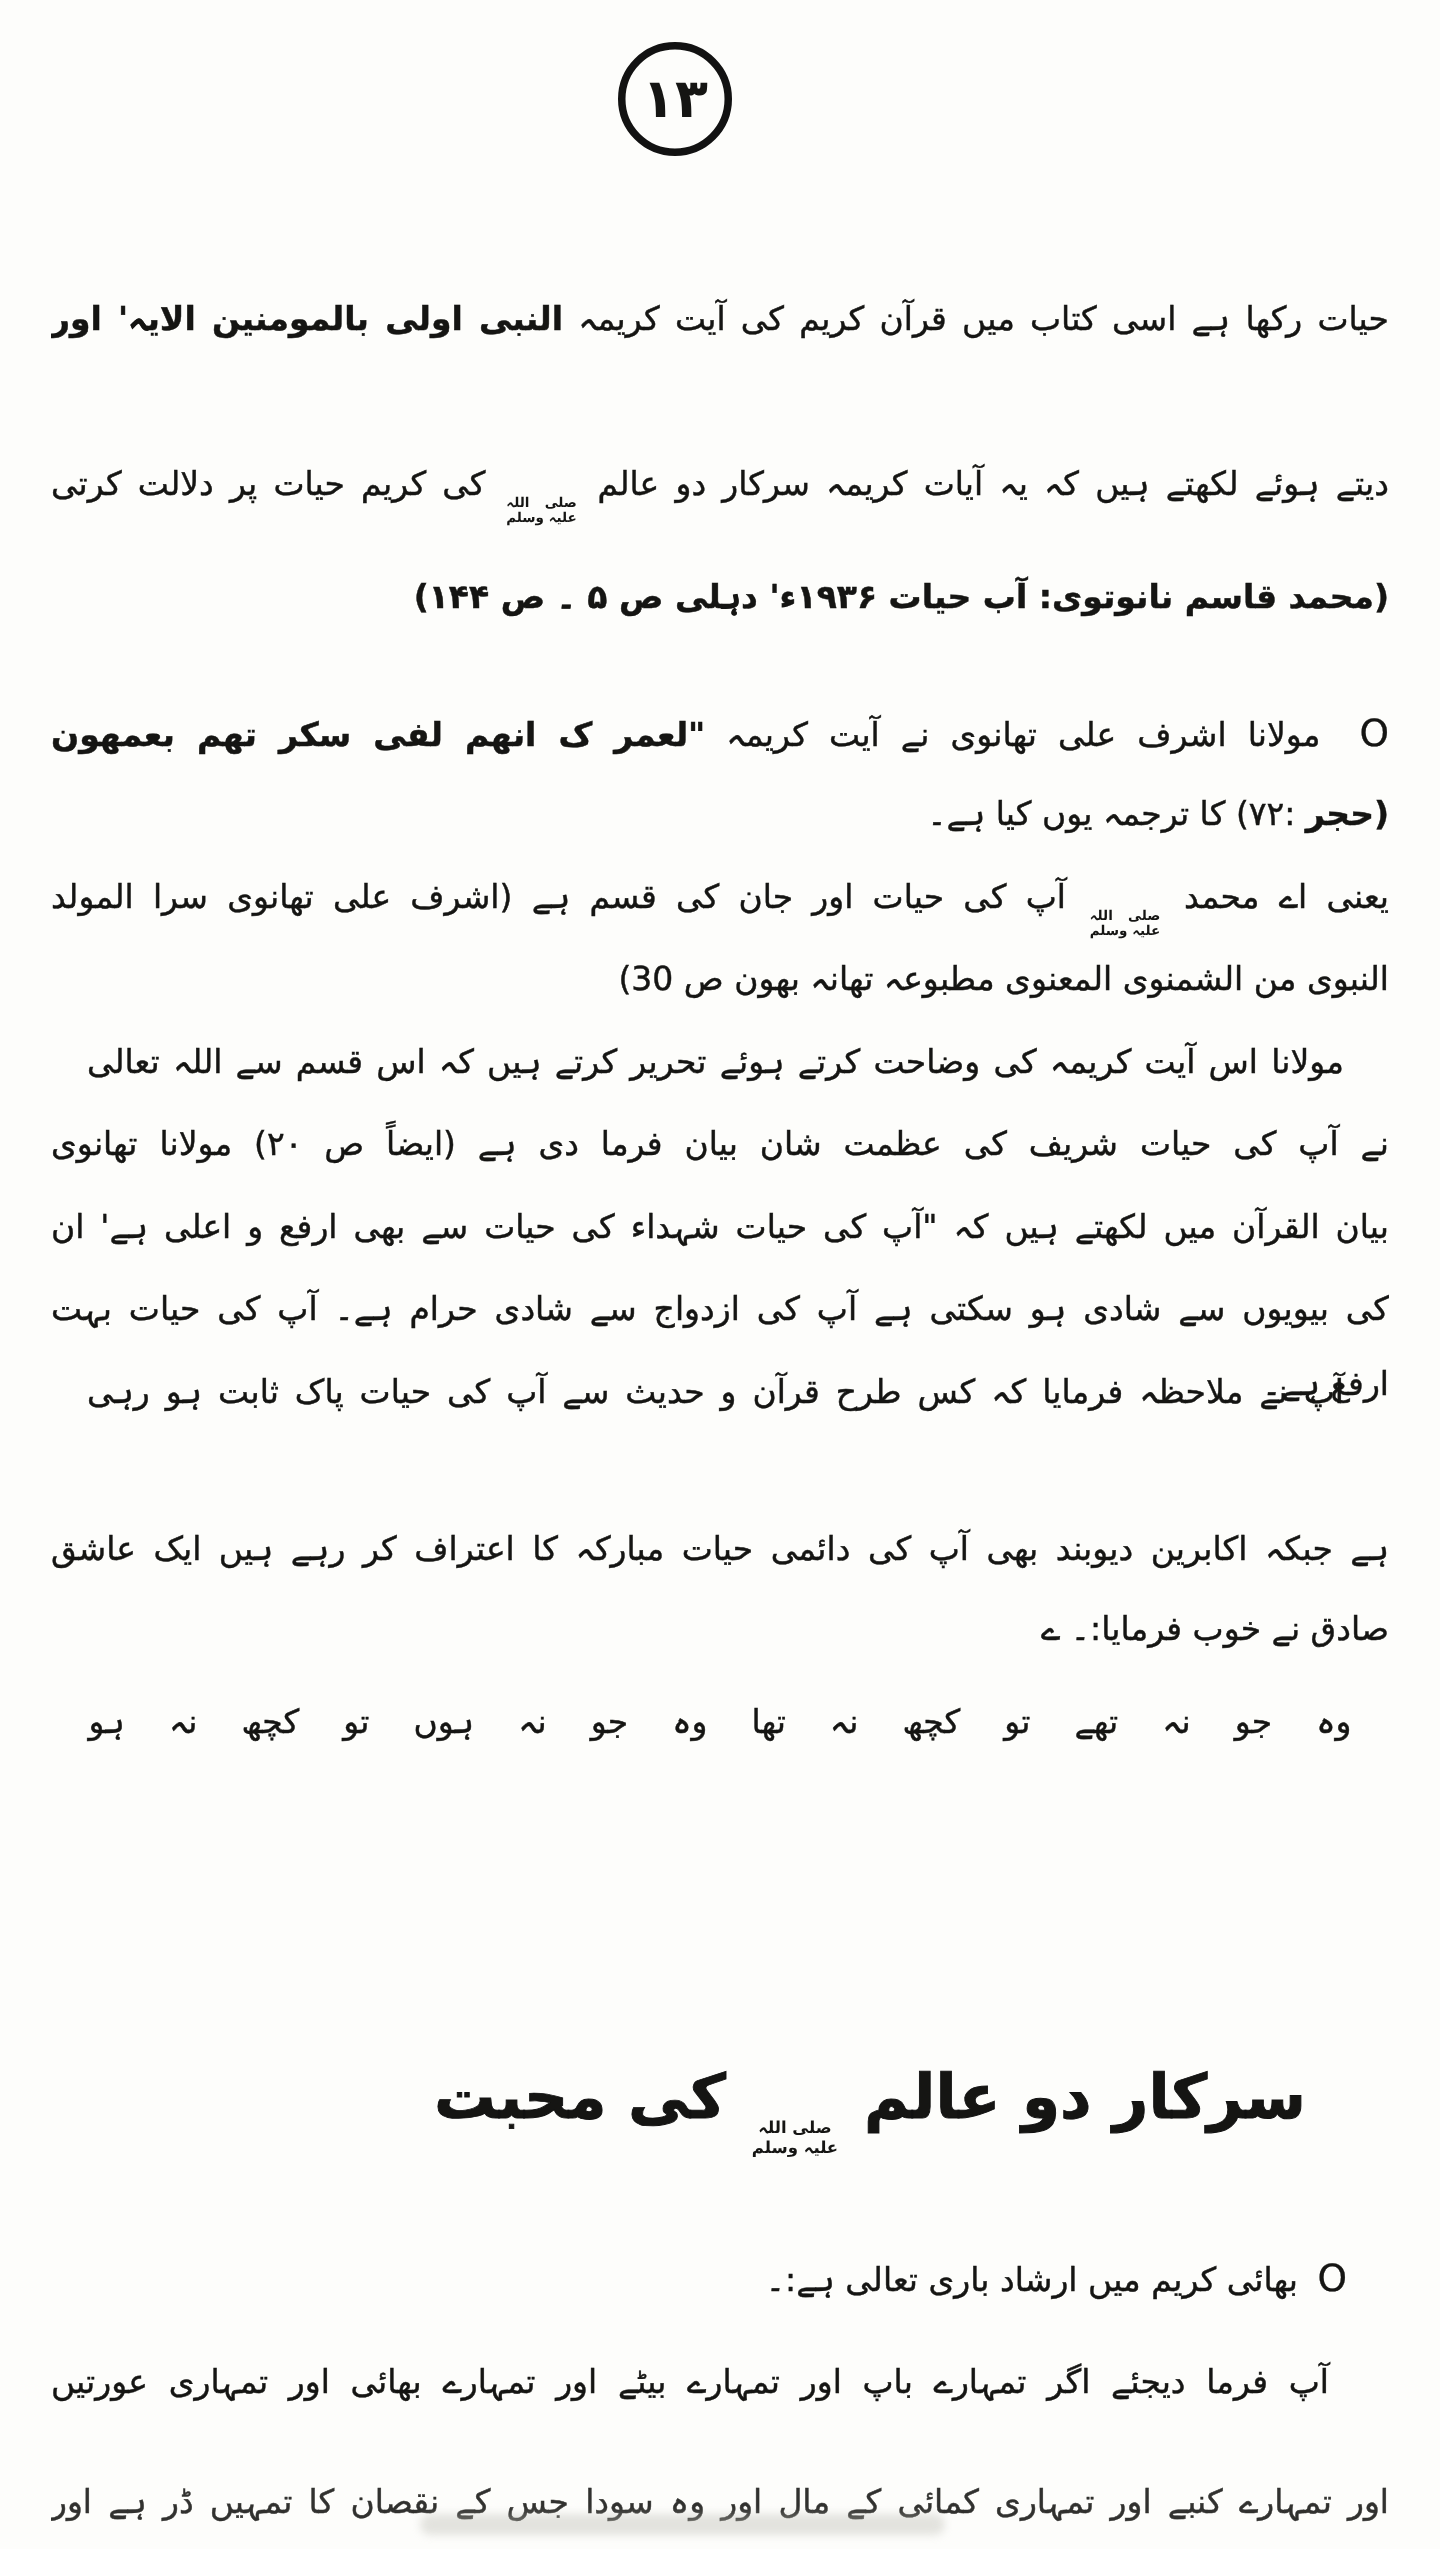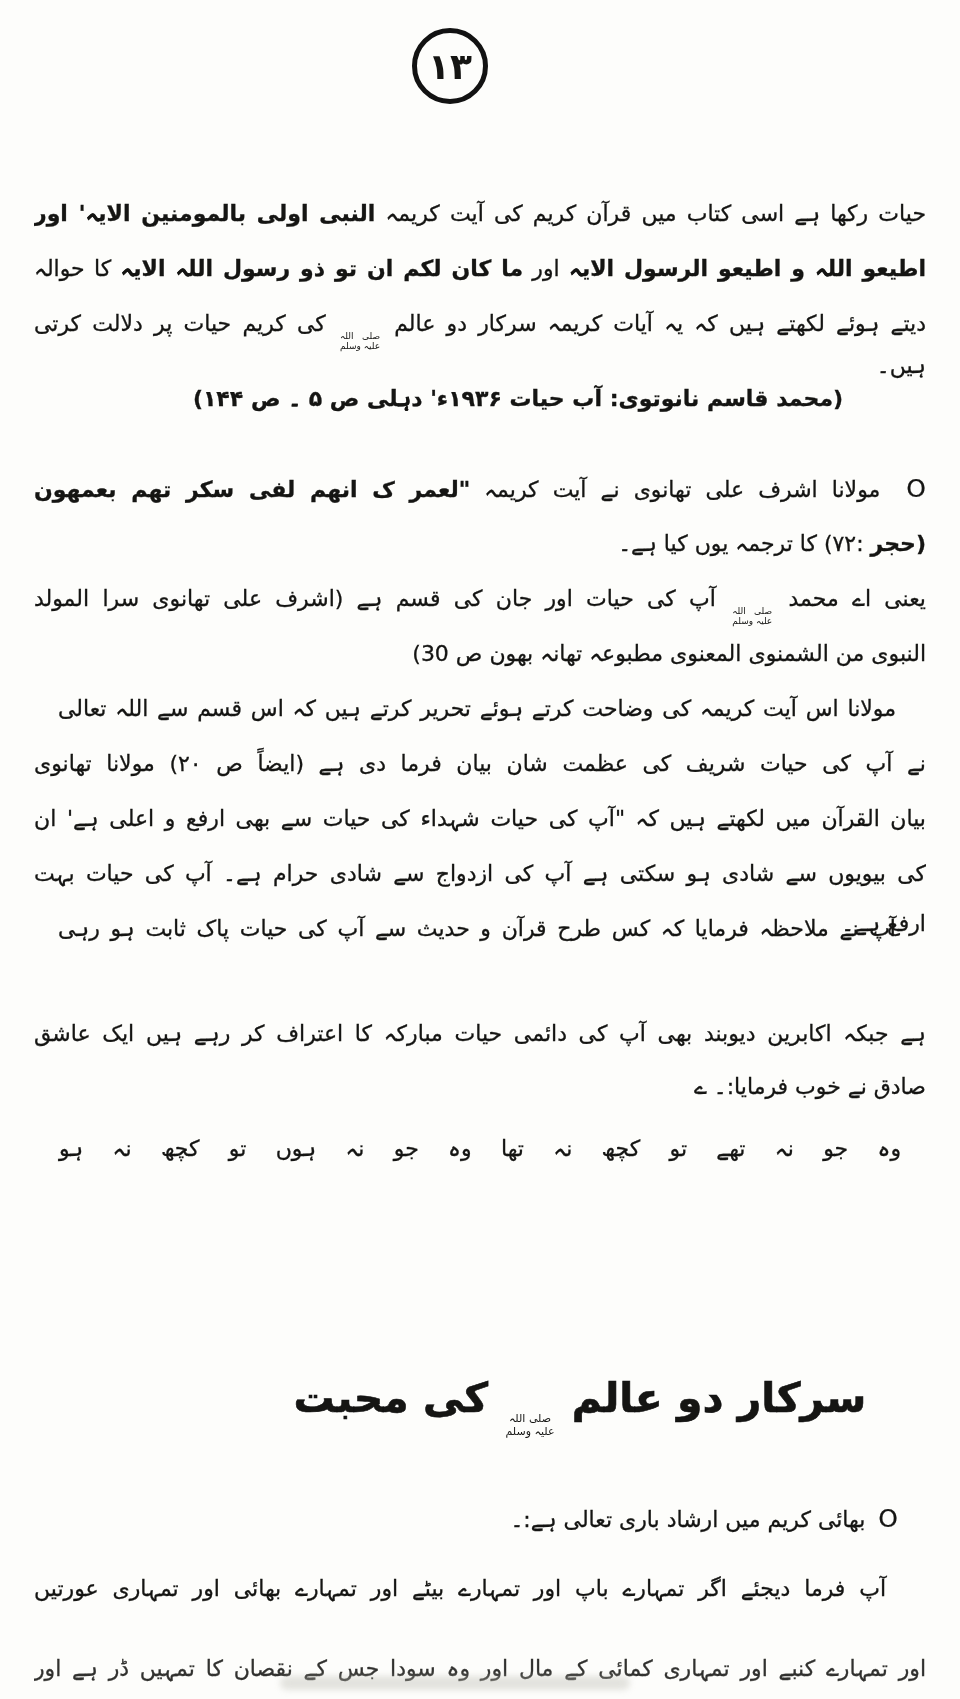--- a/index.html
+++ b/index.html
@@ -24,39 +24,39 @@
   
   .line{
     position:absolute;right:34px;left:34px;
     font-size:22px;line-height:42px;height:54px;
     overflow:hidden;
     -webkit-text-stroke:0.3px #151513;
     white-space:normal;
   }
   .just{text-align:justify;text-align-last:justify;}
   .right{text-align:right;}
-  .center{text-align:center;}
+  .center{text-align:right;}
   .bold{font-weight:bold;}
   .indent{padding-right:30px;margin-left:24px;}
   .citation{font-weight:bold;padding-left:76px;font-size:22px;}
   .verse{padding:0 25px;}
   .verse2{padding-right:25px;padding-left:50px;}
   .heading{
     font-size:41px;font-weight:bold;line-height:80px;height:92px;
     text-align:center;padding-left:200px;
     -webkit-text-stroke:0.6px #111;
   }
   .bullet-marker{
     font-size:25px;font-weight:normal;margin-left:26px;
     -webkit-text-stroke:0.2px #151513;
   }
   .stamp{
     display:inline-flex;flex-direction:column;
     font-size:9px;line-height:1.15;text-align:center;
-    vertical-align:-8px;font-weight:normal;
+    vertical-align:-8px;font-weight:bold;
     -webkit-text-stroke:0 transparent;
     margin:0 3px;
   }
   .stamp-lg{font-size:11px;vertical-align:-10px;}
   .cutline{
     top:1648px;opacity:.88;height:60px;
   }
   .smudge{
     position:absolute;top:1676px;left:280px;width:350px;height:14px;
     background:#b9b9b0;opacity:.38;filter:blur(3px);border-radius:7px;
@@ -67,28 +67,26 @@
 
 <div class="page">
 
   <div class="pagenum">
     <span>۱۳</span>
   </div>
 
 
   <div class="line just" style="top:193px"><span>حیات رکھا ہے اسی کتاب میں قرآن کریم کی آیت کریمہ </span><span class="bold">النبی اولی بالمومنین الایہ' اور</span></div>
 
-  <div class="line just" style="top:248px"><span class="bold">اطیعو اللہ و اطیعو الرسول الایہ</span><span> اور </span><span class="bold">ما کان لکم ان تو ذو رسول اللہ الایہ</span><span> کا حوالہ</span></div>
 
   <div class="line just" style="top:303px"><span>دیتے ہوئے لکھتے ہیں کہ یہ آیات کریمہ سرکار دو عالم </span><span class="stamp">
         <span>صلی اللہ</span>
         <span>علیہ وسلم</span>
       </span><span> کی کریم حیات پر دلالت کرتی</span></div>
 
-  <div class="line right" style="top:350px;height:34px;line-height:32px">ہیں۔</div>
 
   <div class="line center citation" style="top:378px">(محمد قاسم نانوتوی: آب حیات ۱۹۳۶ء' دہلی ص ۵ ۔ ص ۱۴۴)</div>
 
   <div class="line just" style="top:468px"><span class="bullet-marker">O</span><span>مولانا اشرف علی تھانوی نے آیت کریمہ </span><span class="bold">"لعمر ک انھم لفی سکر تھم بعمھون</span></div>
 
   <div class="line right" style="top:523px;padding-left:55px"><span class="bold">(حجر</span><span> :۷۲) کا ترجمہ یوں کیا ہے۔</span></div>
 
   <div class="line just" style="top:578px"><span>یعنی اے محمد </span><span class="stamp">
         <span>صلی اللہ</span>
         <span>علیہ وسلم</span>

